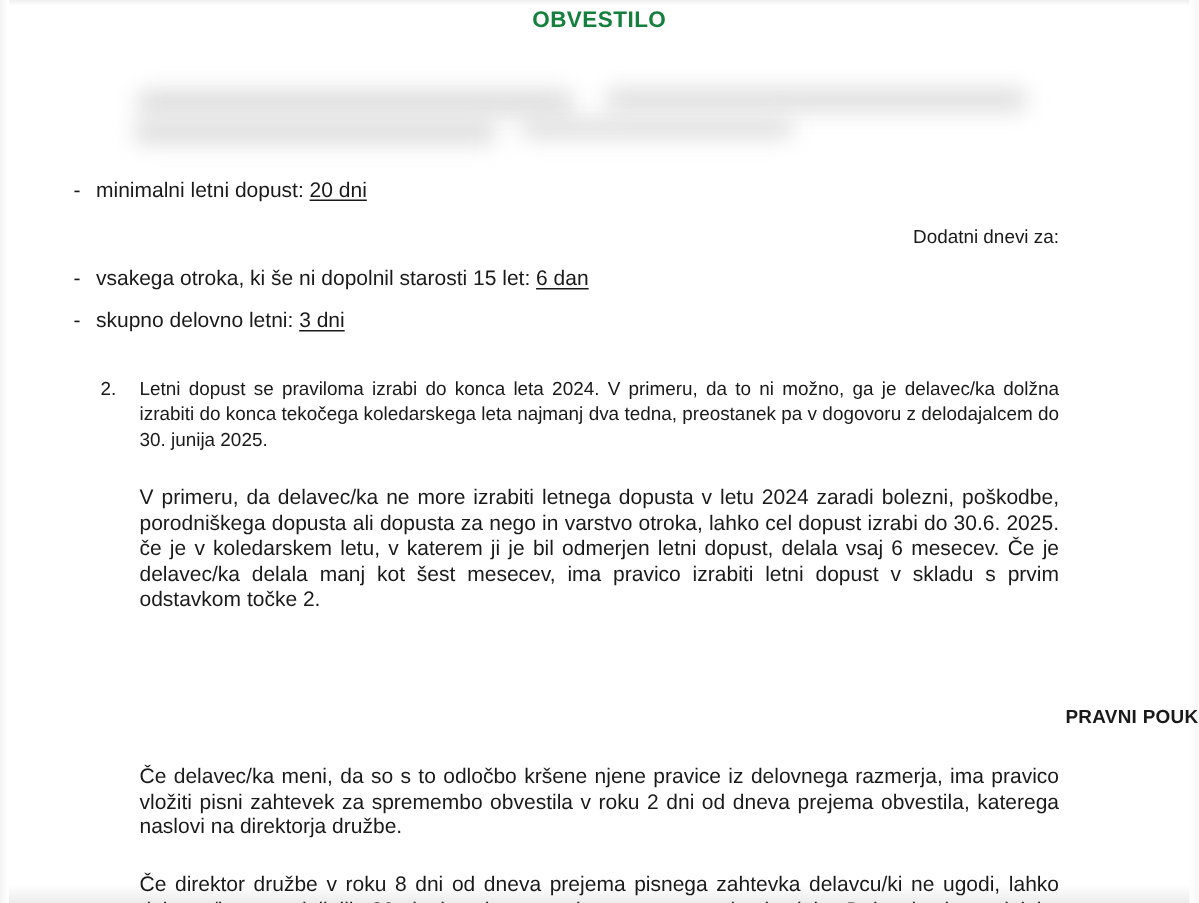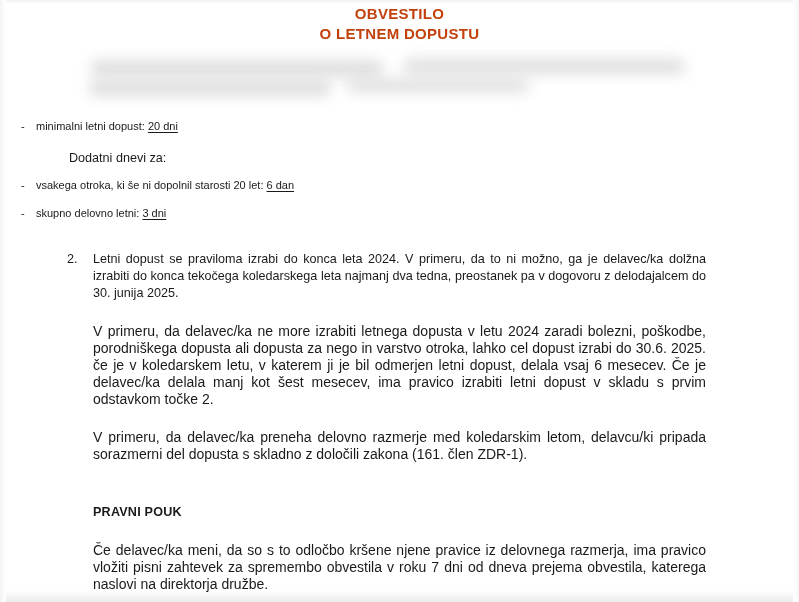--- a/index.html
+++ b/index.html
@@ -57,21 +57,21 @@
   .title-block {
     text-align: center;
     margin: 0;
     padding-top: 4px;
   }
   .title-line {
     font-size: 15px;
     font-weight: bold;
     letter-spacing: 0.3px;
     line-height: 20px;
-    color: #c2410c;
+    color: #15803d;
   }
 
   .redaction {
     position: absolute;
     left: 86px;
     top: 56px;
     width: 620px;
     height: 52px;
   }
   .redaction .blur-line {
@@ -109,42 +109,43 @@
   }
 
   .text-col {
     margin-left: 69px;
     width: 637px;   
     font-size: 12.6px;
     line-height: 16.5px;
   }
 
   .dash-item {
-    margin-left: 21px;     
-    font-size: 11px;
+    margin-left: 49px;     
+    font-size: 14px;
     line-height: 16.5px;
     white-space: nowrap;
   }
   .dash-item .dash {
     display: inline-block;
     width: 15px;
   }
   .u {
     text-decoration: underline;
     text-underline-offset: 2px;
   }
 
   .gap-s { height: 11px; }
   .gap-m { height: 15px; }
   .gap-l { height: 22px; }
   .gap-xl { height: 30px; }
 
   .plain-line {
     font-size: 12.6px;
     line-height: 16.5px;
+    text-align: right;
   }
 
   .numbered {
     position: relative;
     margin-left: 67px;
     width: 639px;
     padding-left: 26px;
     box-sizing: border-box;
     font-size: 12.6px;
     line-height: 16.8px;
@@ -163,35 +164,35 @@
     line-height: 16.8px;
     text-align: justify;
   }
 
   .section-head {
     margin-left: 93px;
     font-size: 12.6px;
     font-weight: bold;
     line-height: 16.5px;
     letter-spacing: 0.2px;
+    text-align: right;
   }
 </style>
 </head>
 <body>
 
 <div class="doc">
 
   <div class="page-shade-top"></div>
   <div class="page-shade-bottom"></div>
   <div class="page-shade-left"></div>
   <div class="page-shade-right"></div>
 
   <div class="title-block">
     <div class="title-line">OBVESTILO</div>
-    <div class="title-line">O LETNEM DOPUSTU</div>
   </div>
 
   <div class="redaction">
     <div class="blur-line bl1"></div>
     <div class="blur-line bl2"></div>
     <div class="blur-line bl3"></div>
     <div class="blur-line bl4"></div>
   </div>
 
   <div class="body-area">
@@ -200,50 +201,49 @@
       <span class="dash">-</span><span>minimalni letni dopust: </span><span class="u">20 dni</span>
     </div>
 
     <div class="gap-m"></div>
 
     <div class="text-col plain-line">Dodatni dnevi za:</div>
 
     <div class="gap-s"></div>
 
     <div class="dash-item">
-      <span class="dash">-</span><span>vsakega otroka, ki še ni dopolnil starosti 20 let: </span><span class="u">6 dan</span>
+      <span class="dash">-</span><span>vsakega otroka, ki še ni dopolnil starosti 15 let: </span><span class="u">6 dan</span>
     </div>
 
     <div class="gap-s"></div>
 
     <div class="dash-item">
       <span class="dash">-</span><span>skupno delovno letni: </span><span class="u">3 dni</span>
     </div>
 
     <div class="gap-xl"></div>
 
     <div class="numbered">
       <span class="num">2.</span><span>Letni dopust se praviloma izrabi do konca leta 2024. V primeru, da to ni možno, ga je delavec/ka dolžna izrabiti do konca tekočega koledarskega leta najmanj dva tedna, preostanek pa v dogovoru z delodajalcem do 30. junija 2025.</span>
     </div>
 
     <div class="gap-l"></div>
 
     <div class="para">V primeru, da delavec/ka ne more izrabiti letnega dopusta v letu 2024 zaradi bolezni, poškodbe, porodniškega dopusta ali dopusta za nego in varstvo otroka, lahko cel dopust izrabi do 30.6. 2025. če je v koledarskem letu, v katerem ji je bil odmerjen letni dopust, delala vsaj 6 mesecev. Če je delavec/ka delala manj kot šest mesecev, ima pravico izrabiti letni dopust v skladu s prvim odstavkom točke 2.</div>
 
     <div class="gap-l"></div>
 
-    <div class="para">V primeru, da delavec/ka preneha delovno razmerje med koledarskim letom, delavcu/ki pripada sorazmerni del dopusta s skladno z določili zakona (161. člen ZDR-1).</div>
 
     <div class="gap-xl"></div>
     <div class="gap-s"></div>
 
     <div class="section-head">PRAVNI POUK</div>
 
     <div class="gap-l"></div>
 
-    <div class="para">Če delavec/ka meni, da so s to odločbo kršene njene pravice iz delovnega razmerja, ima pravico vložiti pisni zahtevek za spremembo obvestila v roku 7 dni od dneva prejema obvestila, katerega naslovi na direktorja družbe.</div>
+    <div class="para">Če delavec/ka meni, da so s to odločbo kršene njene pravice iz delovnega razmerja, ima pravico vložiti pisni zahtevek za spremembo obvestila v roku 2 dni od dneva prejema obvestila, katerega naslovi na direktorja družbe.</div>
 
     <div class="gap-l"></div>
 
     <div class="para">Če direktor družbe v roku 8 dni od dneva prejema pisnega zahtevka delavcu/ki ne ugodi, lahko delavec/ka v nadaljnjih 30 dneh zahteva sodno varstvo pred pristojnim Delovnim in socialnim sodiščem.</div>
 
   </div>
 </div>
 
 </body></html>

